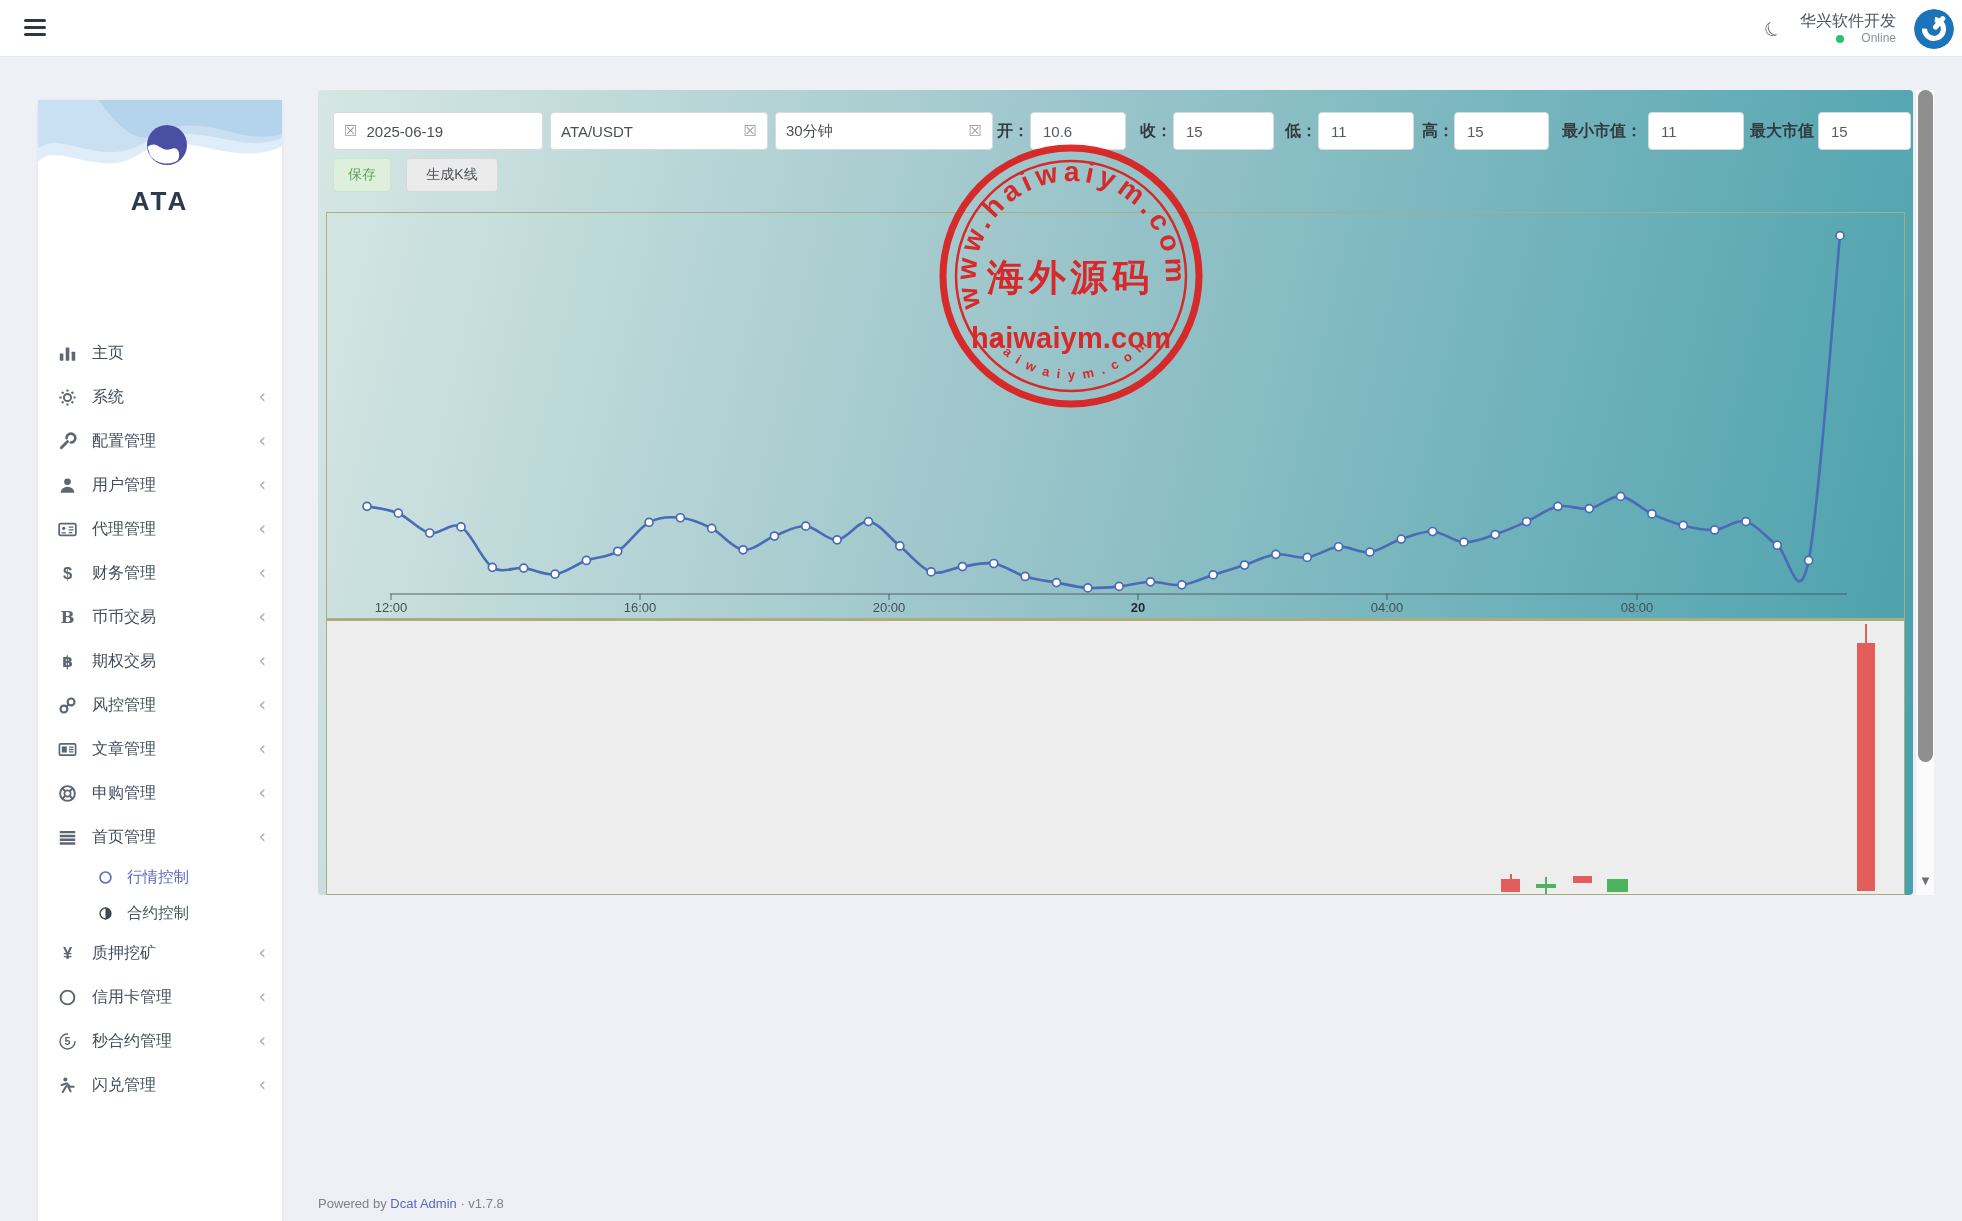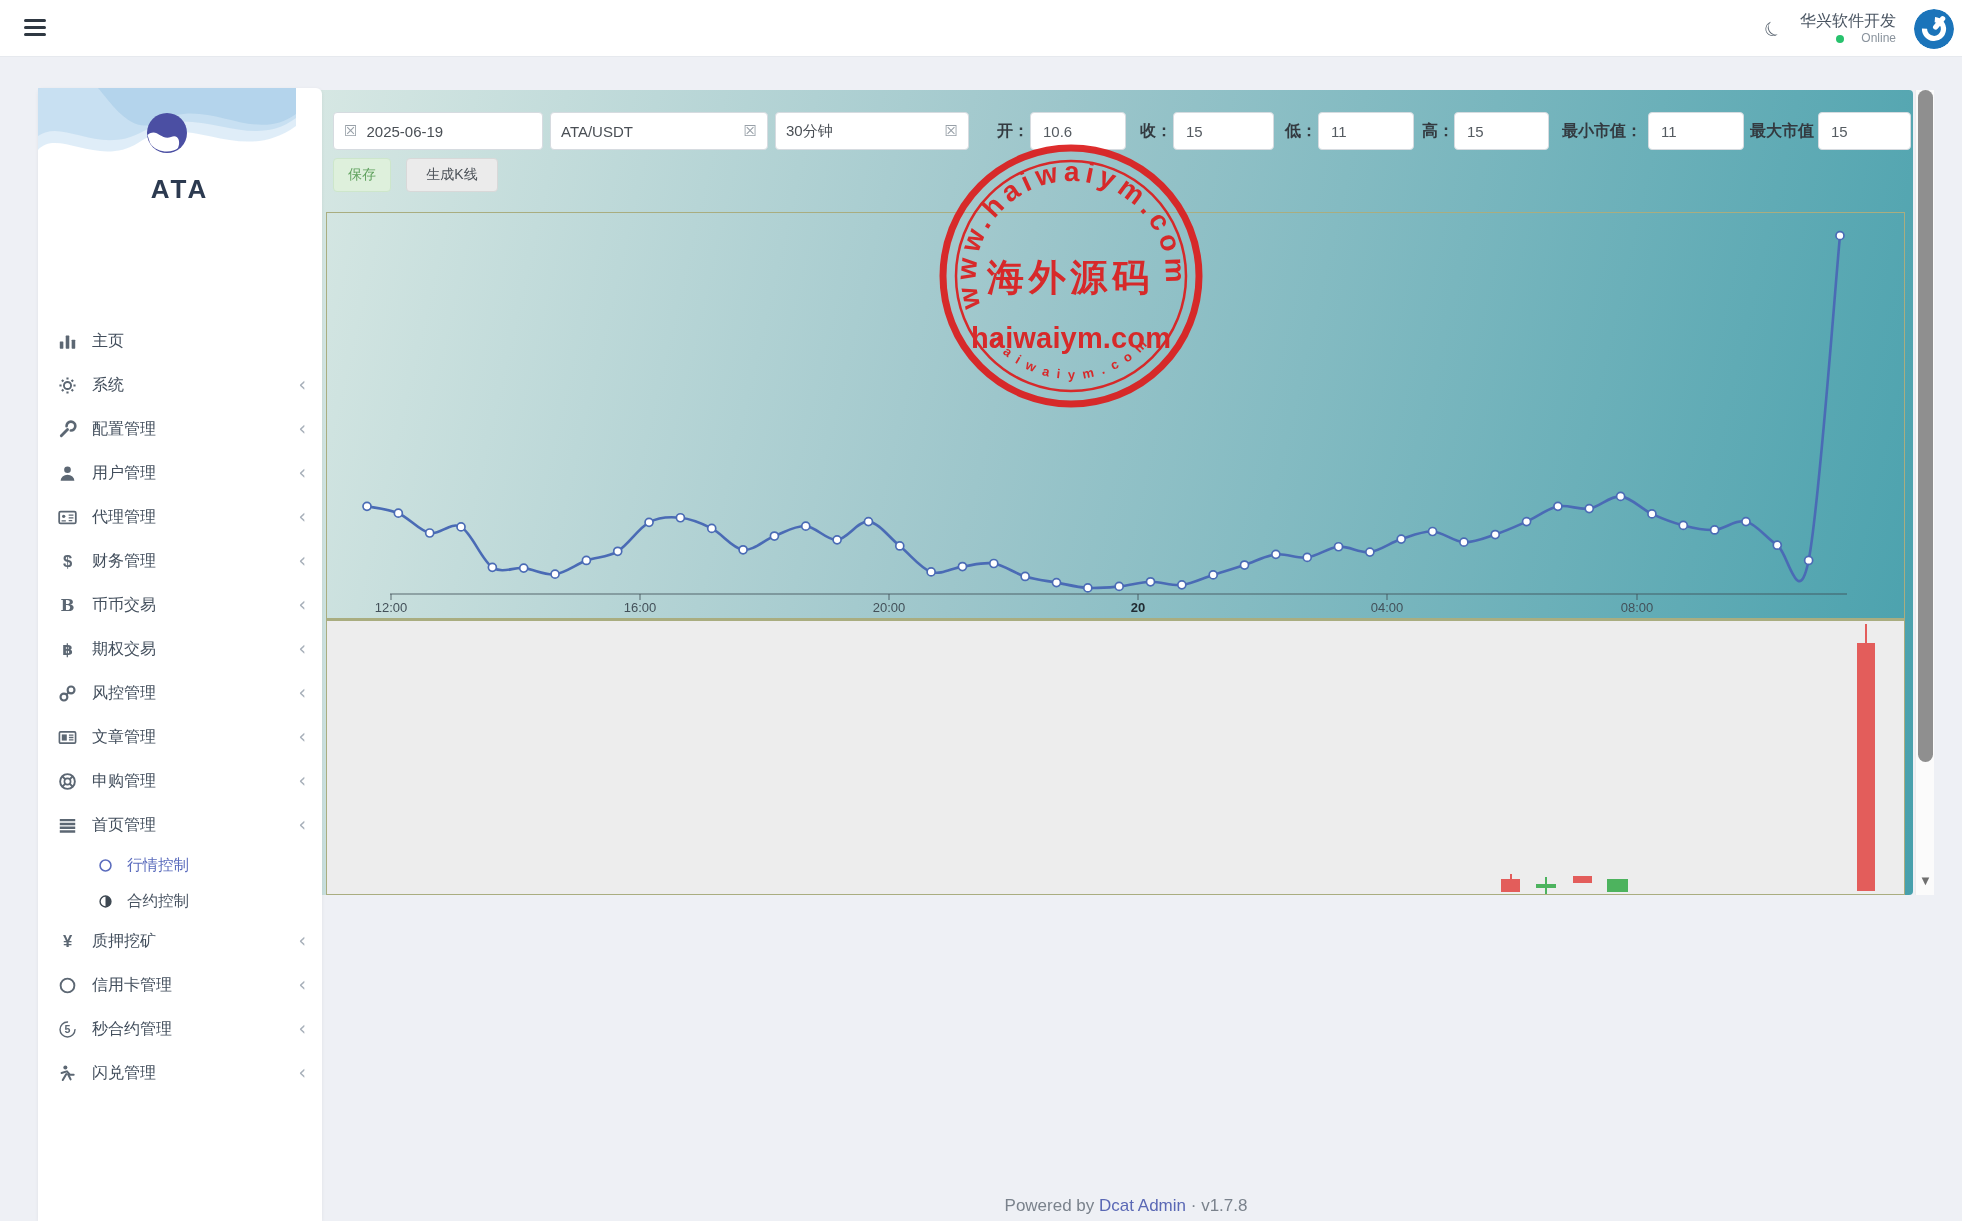--- a/index.html
+++ b/index.html
@@ -13,21 +13,21 @@
   .hamburger span { display:block; height:3px; background:#2f3842; border-radius:2px; margin-bottom:4px; }
   .nav-right { position:absolute; right:8px; top:0; height:57px; display:flex; align-items:center; gap:18px; }
   .moon { font-size:20px; color:#55606c; transform:rotate(-28deg); cursor:pointer; }
   .userblock { text-align:right; line-height:1.25; cursor:pointer; }
   .username { font-size:16px; color:#4a5562; }
   .online { font-size:12px; color:#8a939d; display:flex; align-items:center; justify-content:flex-end; gap:17px; }
   .dot { width:8px; height:8px; border-radius:50%; background:#27c26d; display:inline-block; }
   .avatar { width:40px; height:40px; border-radius:50%; overflow:hidden; cursor:pointer; }
 
   
-  .sidebar { position:absolute; left:38px; top:88px; width:284px; bottom:0; background:#fff;
+  .sidebar { position:absolute; left:38px; top:100px; width:244px; bottom:0; background:#fff;
     border-radius:6px 6px 0 0; box-shadow:0 1px 4px rgba(0,0,0,.06); z-index:10; }
   .side-head { position:relative; height:150px; overflow:hidden; }
   .side-head svg.waves { position:absolute; left:0; top:0; }
   .logo-circle { position:absolute; left:107px; top:23px; width:44px; height:44px; }
   .logo-text { position:absolute; left:0; top:86px; width:100%; text-align:center; font-size:26px;
     font-weight:bold; color:#2c3a50; letter-spacing:3px; }
   .menu { position:absolute; left:0; top:231px; width:100%; }
   .menu-item { height:44px; display:flex; align-items:center; padding:0 16px 0 20px; cursor:pointer;
     color:#424e5c; font-size:16px; position:relative; }
   .menu-item.active { background:#f3f4f7; }
@@ -75,22 +75,22 @@
 
   
   .scrollbar { position:absolute; left:1915px; top:90px; width:19px; height:805px; background:#fbfbfb;
     border-left:1px solid #ececec; z-index:25; }
   .scroll-thumb { position:absolute; left:2px; top:0; width:15px; height:672px; background:#8f8f8f;
     border-radius:8px; cursor:pointer; }
   .scroll-arrow { position:absolute; left:0; width:19px; bottom:8px; text-align:center;
     color:#6f6f6f; font-size:13px; cursor:pointer; line-height:1; }
 
   
-  .footer { position:absolute; left:318px; top:1196px; width:1616px; text-align:center;
-    font-size:17px; color:#7a828c; }
+  .footer { position:absolute; left:318px; top:1196px; width:1616px; text-align:left;
+    font-size:13px; color:#7a828c; }
   .footer a { color:#5a68b5; text-decoration:none; cursor:pointer; }
 </style>
 </head>
 <body>
 
 <div class="navbar">
   <div class="hamburger">
     <span></span>
       <span></span>
       <span></span>
@@ -326,21 +326,21 @@
 <div class="main-card">
   <div class="form-row">
     <div class="ffield" style="left:15px; width:210px;">
       <span class="tofu" style="margin-right:9px;">☒</span>
       <span>2025-06-19</span>
     </div>
     <div class="ffield with-caret" style="left:232px; width:218px;">
       <span>ATA/USDT</span>
       <span class="tofu">☒</span>
     </div>
-    <div class="ffield with-caret" style="left:457px; width:194px;">
+    <div class="ffield with-caret" style="left:457px; width:218px;">
       <span>30分钟</span>
       <span class="tofu">☒</span>
     </div>
     <div class="flabel" style="left:679px;">开：</div>
     <input class="finput" style="left: 712px; width: 96px;" value="10.6">
     <div class="flabel" style="left:822px;">收：</div>
     <input class="finput" style="left: 855px; width: 101px;" value="15">
     <div class="flabel" style="left:967px;">低：</div>
     <input class="finput" style="left: 1000px; width: 96px;" value="11">
     <div class="flabel" style="left:1104px;">高：</div>

